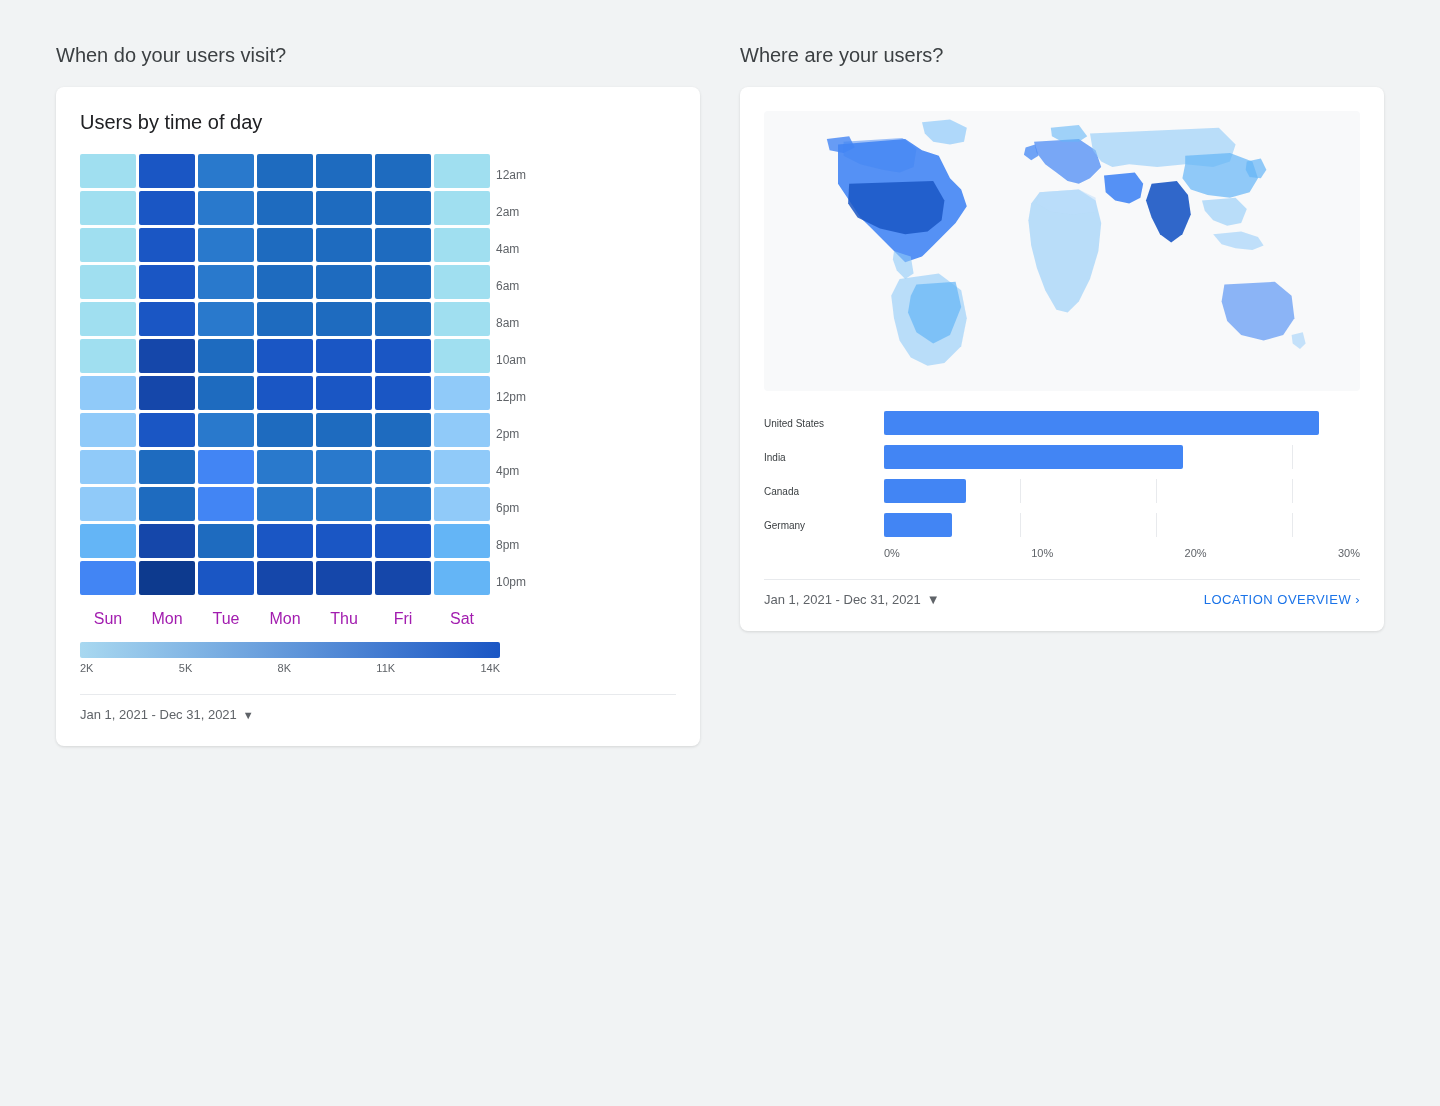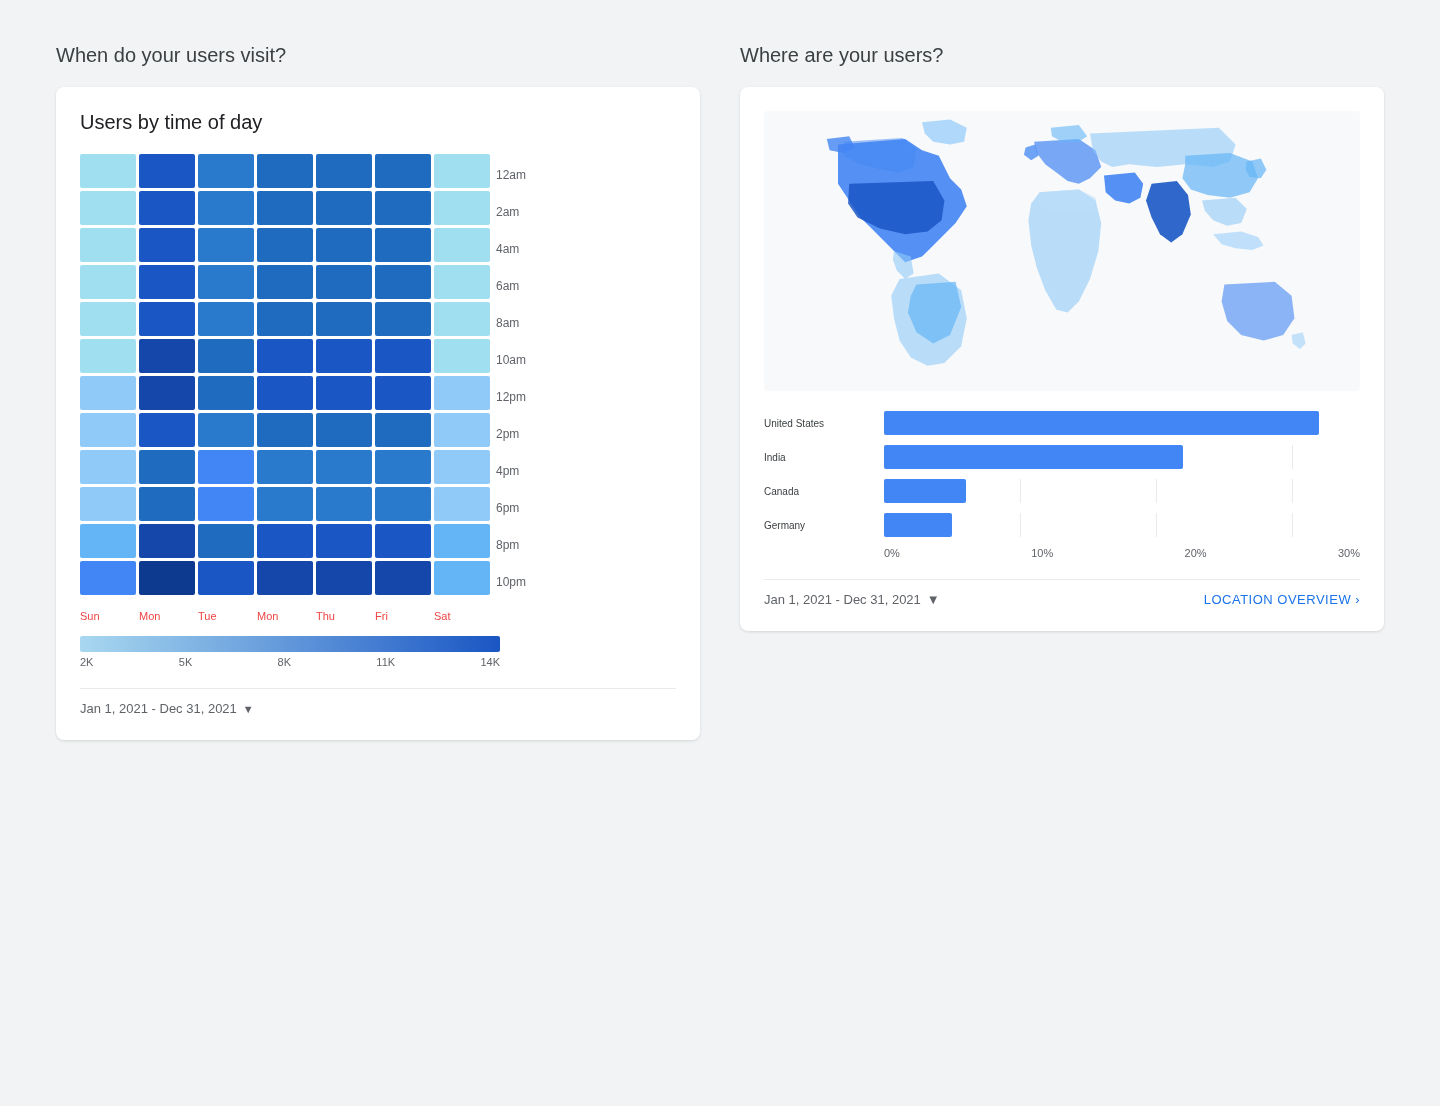--- a/index.html
+++ b/index.html
@@ -66,23 +66,23 @@
       line-height: 1;
     }
     .heatmap-day-labels {
       display: flex;
       gap: 3px;
       margin-top: 8px;
       padding-left: 0;
     }
     .heatmap-day-label {
       width: 56px;
-      text-align: left;
-      font-size: 11px;
-      color: #ef4444;
+      text-align: center;
+      font-size: 16px;
+      color: #a21caf;
     }
     .legend-bar {
       height: 16px;
       flex: 1;
       border-radius: 2px;
     }
     .legend-labels {
       display: flex;
       justify-content: space-between;
       margin-top: 4px;

